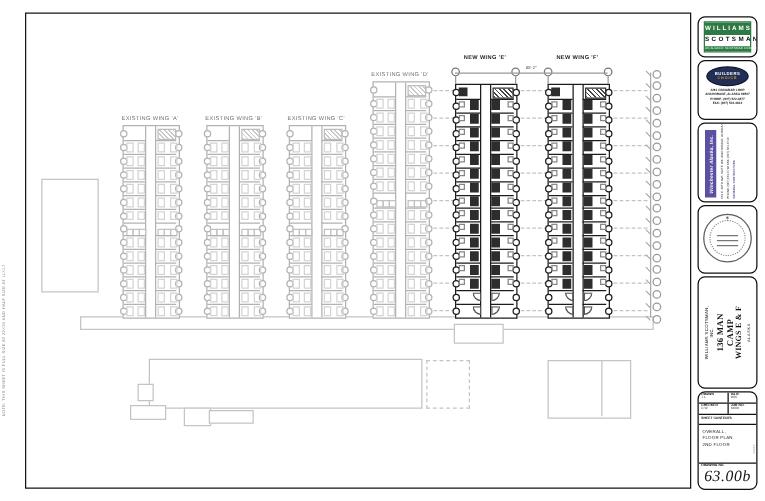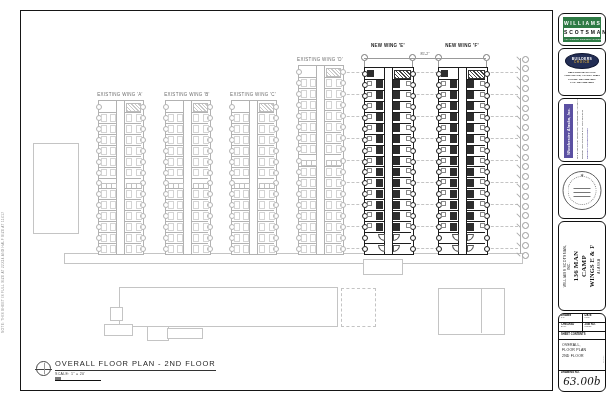--- a/index.html
+++ b/index.html
@@ -911,38 +911,20 @@
         <div style="position: absolute; left: 515px; top: 223.6px; width: 5px; height: 0px; border-top: 1px solid rgb(170, 170, 170); transform: rotate(45deg);"></div>
         <div style="position: absolute; left: 521px; top: 230.9px; width: 5px; height: 5px; border: 1px solid rgb(153, 153, 153); border-radius: 50%; background: rgb(255, 255, 255);"></div>
         <div style="position: absolute; left: 515px; top: 233.4px; width: 5px; height: 0px; border-top: 1px solid rgb(170, 170, 170); transform: rotate(45deg);"></div>
         <div style="position: absolute; left: 521px; top: 240.7px; width: 5px; height: 5px; border: 1px solid rgb(153, 153, 153); border-radius: 50%; background: rgb(255, 255, 255);"></div>
         <div style="position: absolute; left: 515px; top: 243.2px; width: 5px; height: 0px; border-top: 1px solid rgb(170, 170, 170); transform: rotate(45deg);"></div>
         <div style="position: absolute; left: 521px; top: 250.5px; width: 5px; height: 5px; border: 1px solid rgb(153, 153, 153); border-radius: 50%; background: rgb(255, 255, 255);"></div>
         <div style="position: absolute; left: 515px; top: 253px; width: 5px; height: 0px; border-top: 1px solid rgb(170, 170, 170); transform: rotate(45deg);"></div>
       </div>
   </div>
 
-  <div class="view-title">
-    <div class="vt-marker">
-      <span class="vt-h"></span>
-      <span class="vt-v"></span>
-    </div>
-    <div>
-      <div class="vt-title">OVERALL FLOOR PLAN - 2ND FLOOR</div>
-      <div class="vt-scale">SCALE: 1" = 20'</div>
-      <div class="sbar">
-        <i></i>
-          <i></i>
-          <i></i>
-          <i></i>
-          <i></i>
-          <i></i>
-      </div>
-    </div>
-  </div>
 
   <div class="box b1">
     <div class="ws-logo">
       <div class="ws-green">WILLIAMS</div>
       <div class="ws-white">SCOTSMAN</div>
       <div class="ws-tag">AN ALGECO SCOTSMAN COMPANY</div>
     </div>
   </div>
 
   <div class="box b2">

